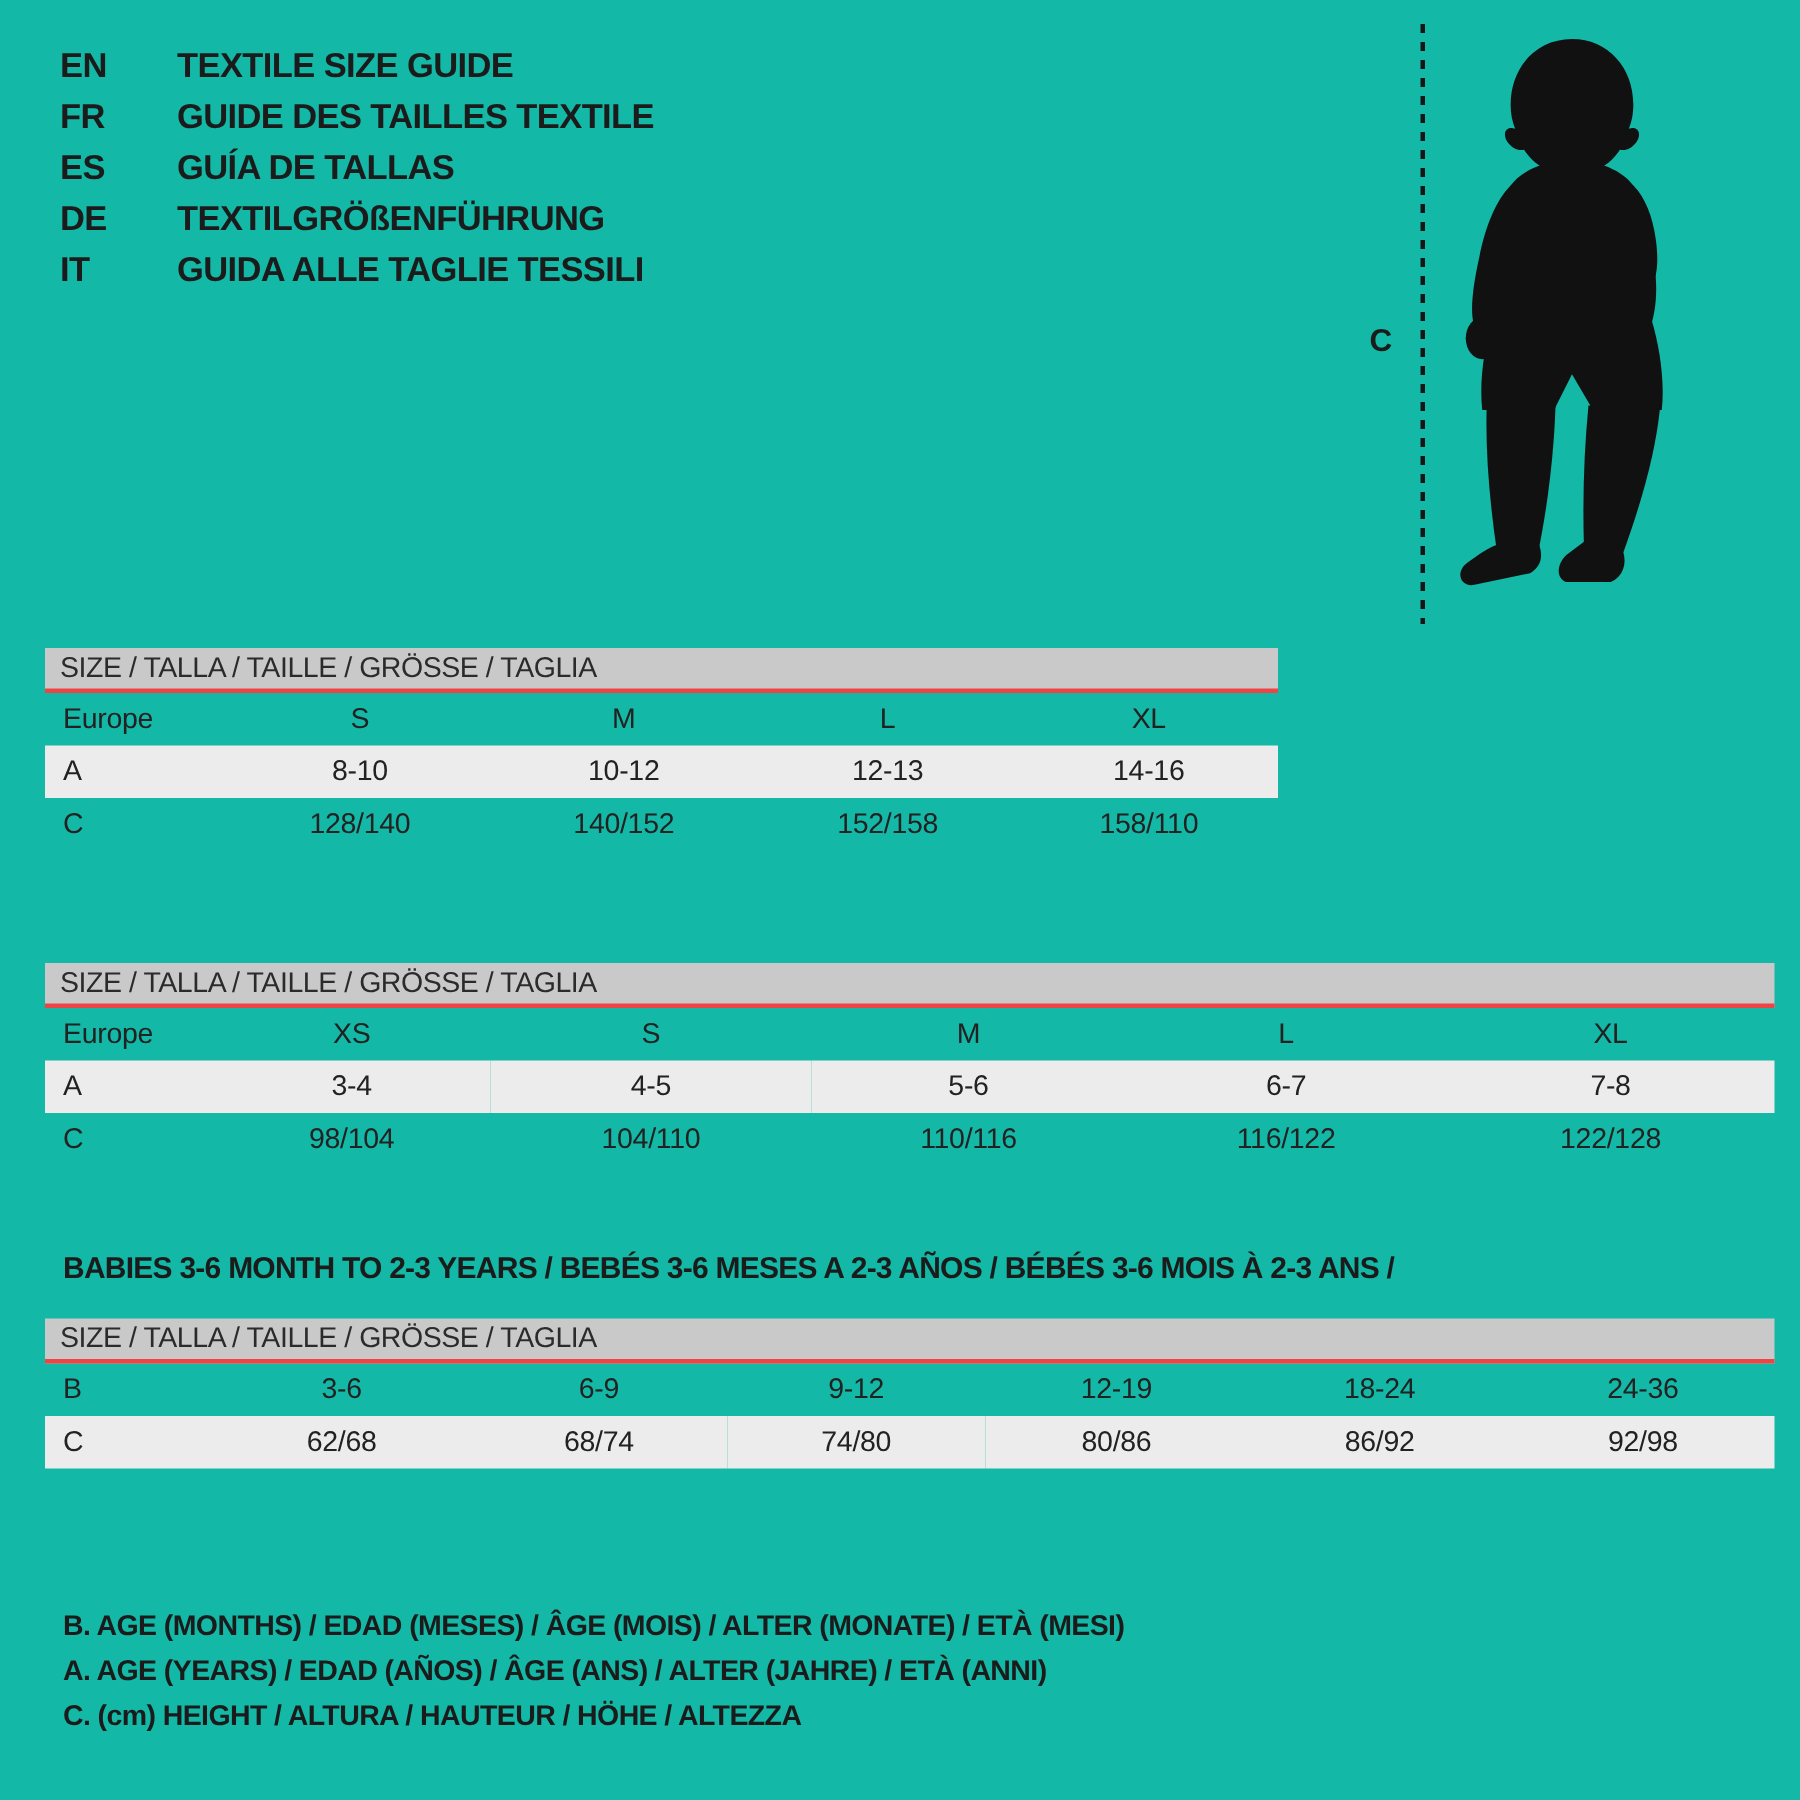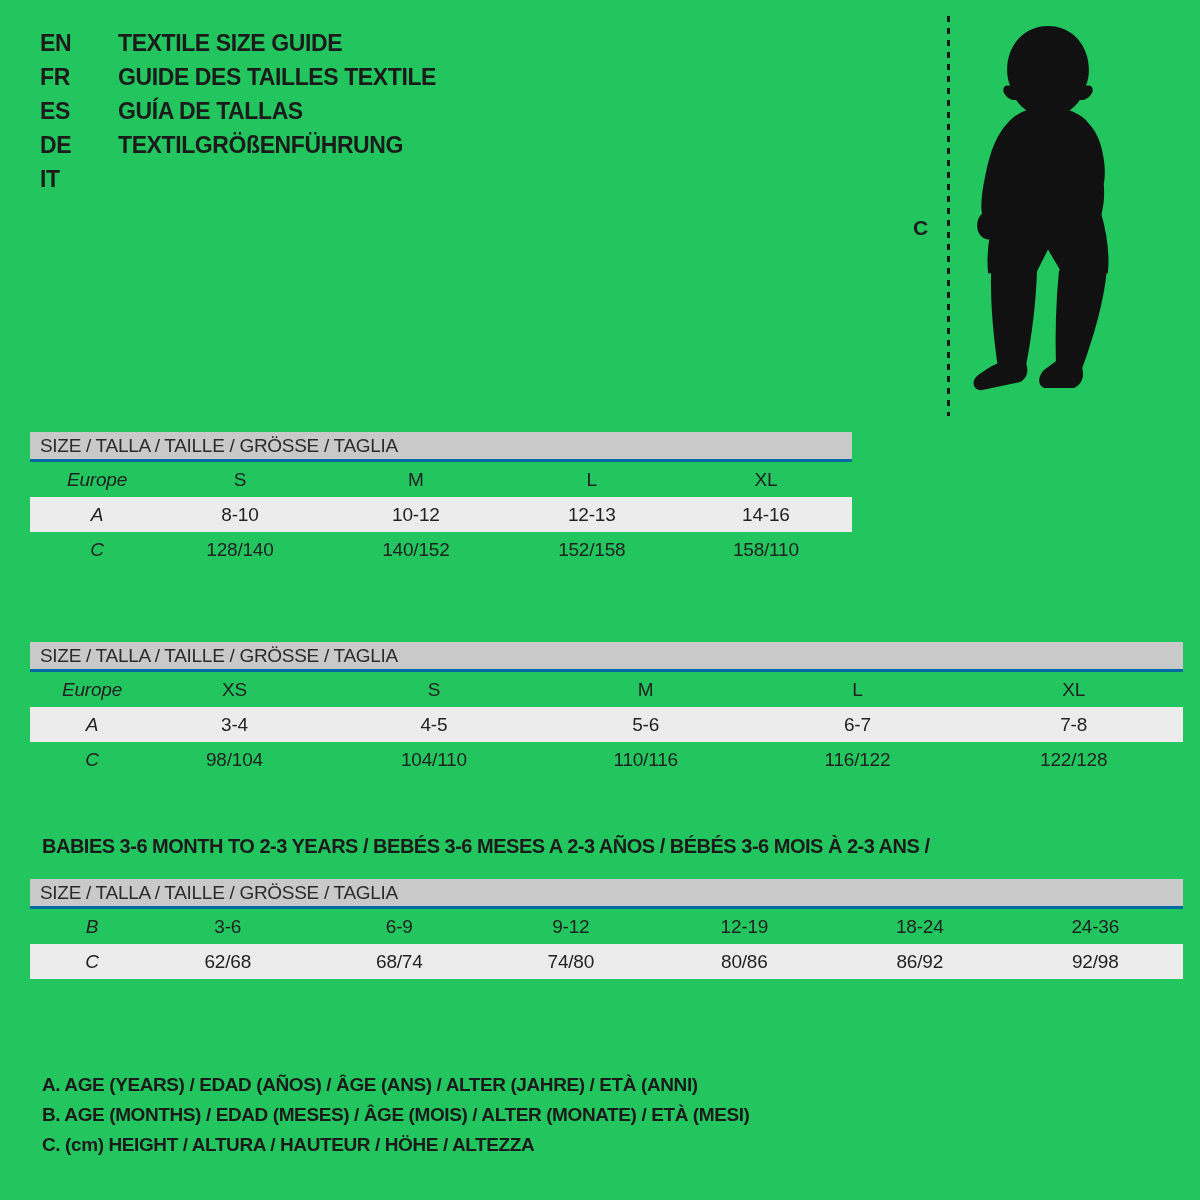--- a/index.html
+++ b/index.html
@@ -1,20 +1,20 @@
 <!DOCTYPE html>
 <html><head>
 <meta charset="utf-8">
 <style>
   html, body { margin: 0; padding: 0; background: #ffffff; }
   #canvas {
     position: relative;
     width: 1200px;
     height: 1200px;
-    background: #22c55e;
+    background: #14b8a6;
     font-family: "Liberation Sans", sans-serif;
     color: #1b1b1b;
     overflow: hidden;
   }
 
   
   .langs { position: absolute; left: 40px; top: 26px; }
   .lang-row { display: flex; height: 34px; align-items: center;
               font-weight: 700; font-size: 23px; letter-spacing: -0.4px; }
   .lang-code { width: 78px; }
@@ -33,26 +33,26 @@
   .sec-babies   { left: 30px; top: 829px; width: 1153px; }
 
   .sec-title { margin: 0 0 24px 0; padding-left: 12px;
                font-weight: 700; font-size: 20px; letter-spacing: -0.5px;
                line-height: 24px; white-space: nowrap; }
   .sec-title-2line { margin: 0 0 16px 0; line-height: 34px; }
   .t-sub { font-size: 13px; position: relative; top: 3px; }
 
   .size-bar { background: #c9c9c9; height: 27px; line-height: 27px;
               padding-left: 10px; font-size: 19px; letter-spacing: -0.3px;
-              color: #2b2b2b; border-bottom: 3px solid #0369a1; }
+              color: #2b2b2b; border-bottom: 3px solid #ef4444; }
 
   table.tbl { width: 100%; border-collapse: collapse;
               font-size: 19px; letter-spacing: -0.2px; color: #222; }
   table.tbl td { height: 35px; text-align: center; padding: 0; }
-  table.tbl td.rowlabel { text-align: center; padding-left: 12px; width: 100px; font-style: italic; }
+  table.tbl td.rowlabel { text-align: left; padding-left: 12px; width: 100px; }
   table.tbl-junior td.rowlabel { width: 110px; }
   tr.shaded td { background: #ececec; }
 
   
   .legend { position: absolute; left: 42px; top: 1070px;
             font-weight: 700; font-size: 19px; letter-spacing: -0.4px;
             line-height: 30px; }
 </style>
 </head>
 <body>
@@ -71,20 +71,21 @@
     <div class="lang-row">
       <span class="lang-code">ES</span>
       <span>GUÍA DE TALLAS</span>
     </div>
     <div class="lang-row">
       <span class="lang-code">DE</span>
       <span>TEXTILGRÖßENFÜHRUNG</span>
     </div>
     <div class="lang-row">
       <span class="lang-code">IT</span>
+      <span>GUIDA ALLE TAGLIE TESSILI</span>
     </div>
   </div>
 
   <span class="c-label">C</span>
   <div class="dash-line"></div>
   <svg class="silhouette" viewBox="0 0 180 405" aria-hidden="true">
     <g fill="#111111">
 
       <path d="M90 12 C114 12 131 31 131 56 C131 62 130 67 128 72 C134 70 137 75 133 81 C130 85 126 87 122 86 C115 97 103 103 90 103 C77 103 65 97 58 86 C54 87 50 85 47 81 C43 75 46 70 52 72 C50 67 49 62 49 56 C49 31 66 12 90 12 Z"></path>
 
@@ -190,18 +191,18 @@
         <td>74/80</td>
         <td>80/86</td>
         <td>86/92</td>
         <td>92/98</td>
       </tr>
     </tbody>
       </table>
   </div>
 
   <div class="legend">
+    <div>B. AGE (MONTHS) / EDAD (MESES) / ÂGE (MOIS) / ALTER (MONATE) / ETÀ (MESI)</div>
     <div>A. AGE (YEARS) / EDAD (AÑOS) / ÂGE (ANS) / ALTER (JAHRE) / ETÀ (ANNI)</div>
-    <div>B. AGE (MONTHS) / EDAD (MESES) / ÂGE (MOIS) / ALTER (MONATE) / ETÀ (MESI)</div>
     <div>C. (cm) HEIGHT / ALTURA / HAUTEUR / HÖHE / ALTEZZA</div>
   </div>
 
 </div>
 
 </body></html>

